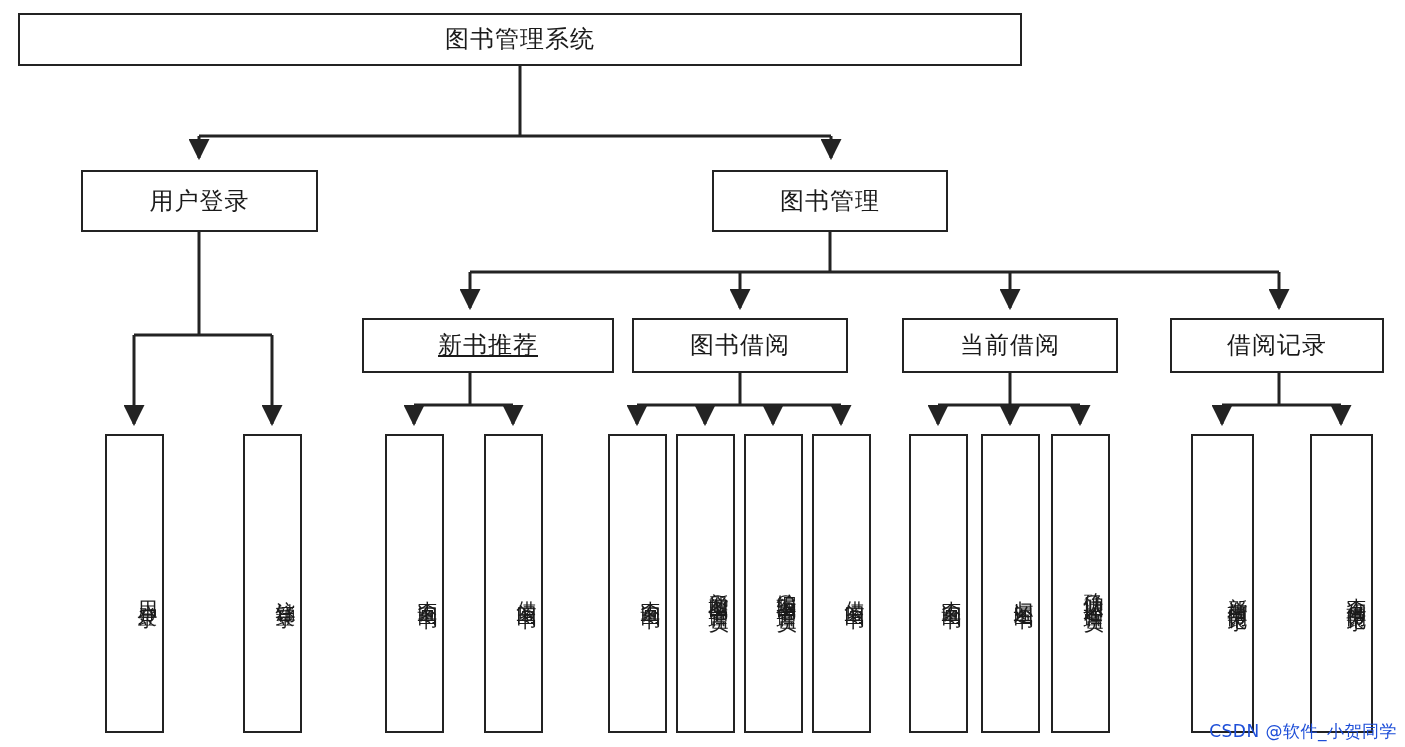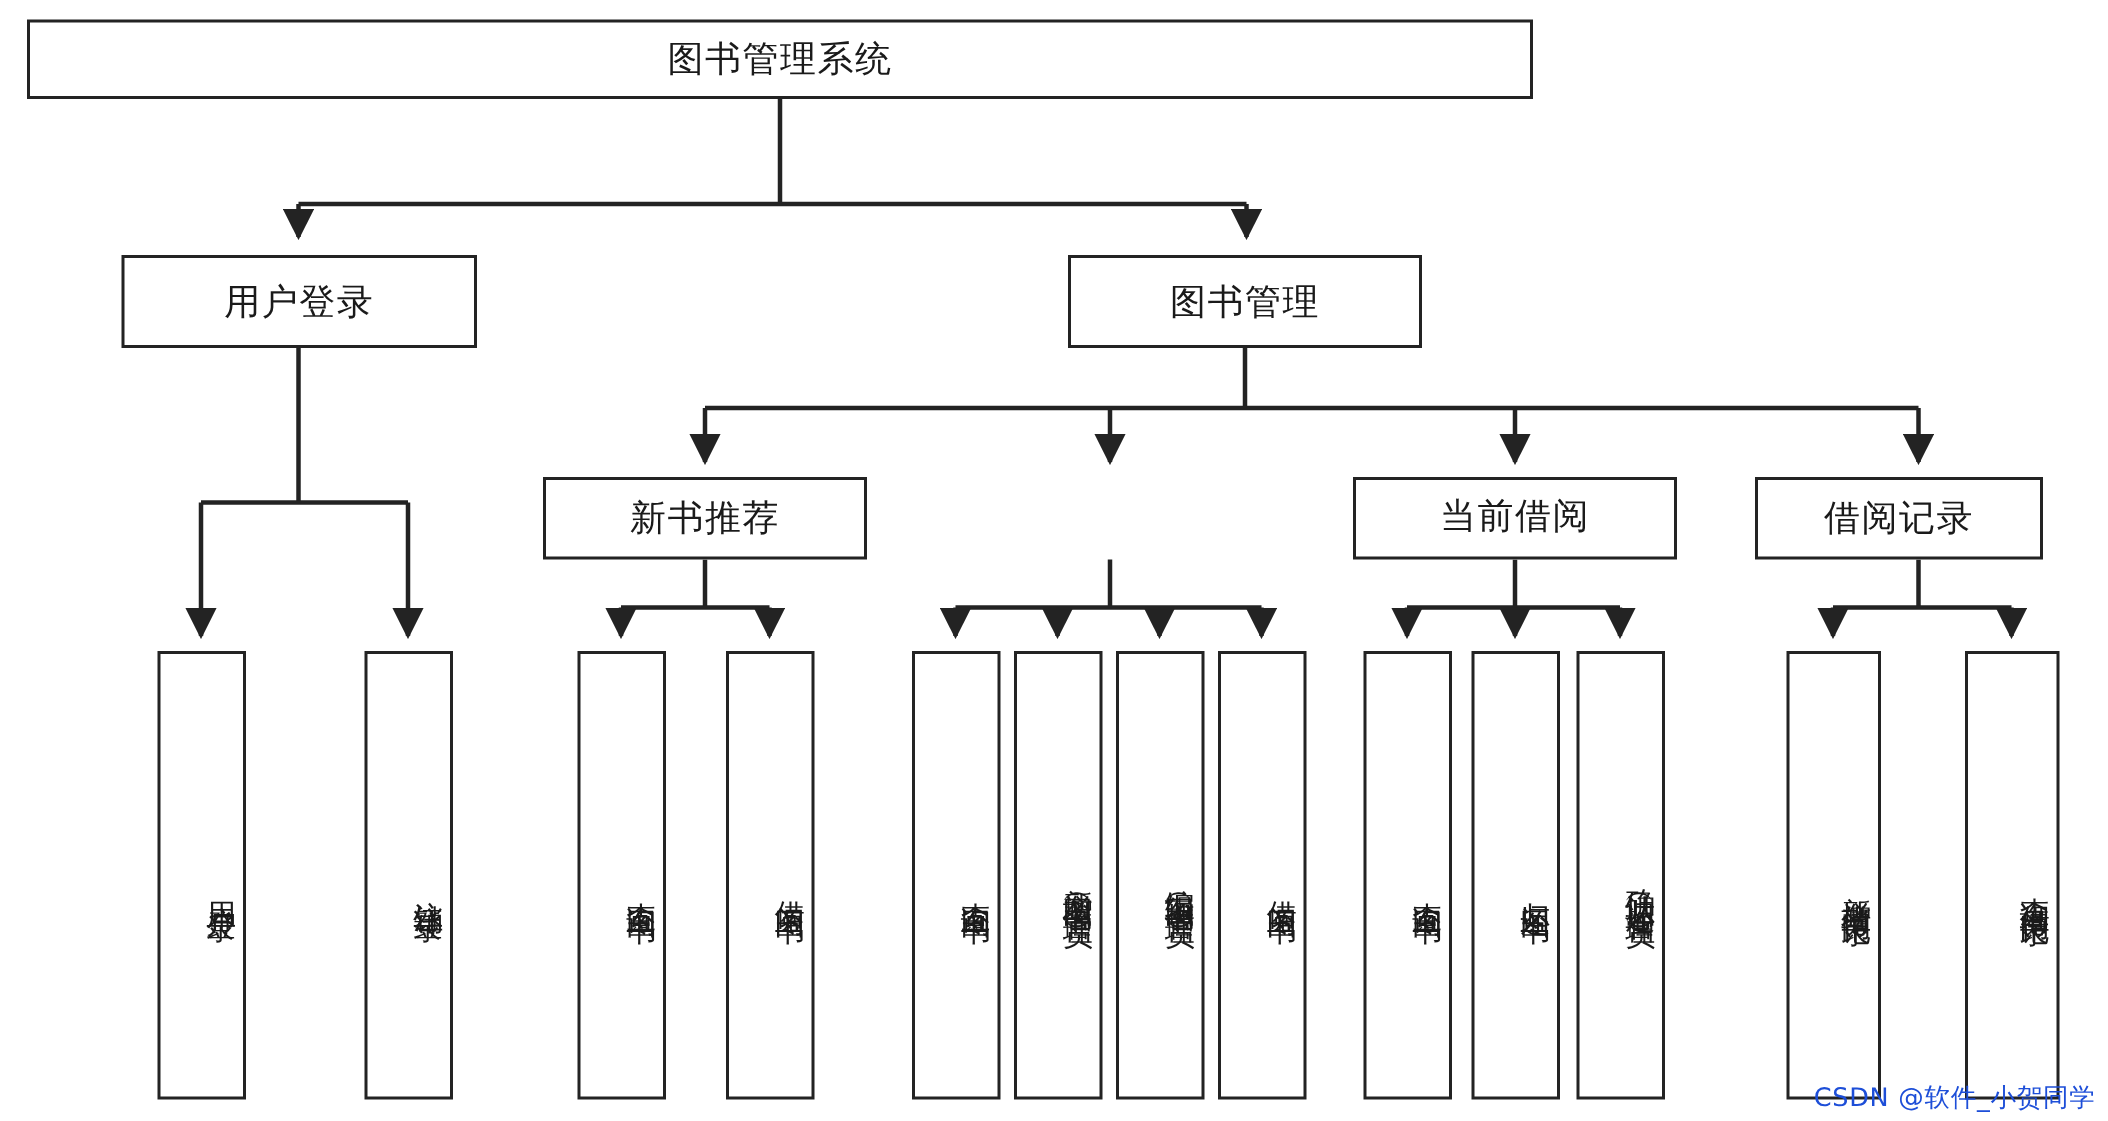--- a/index.html
+++ b/index.html
@@ -118,27 +118,30 @@
     <span>图书管理系统</span>
   </div>
 
   <div class="node h" id="n-l2-0" style="left: 81px; top: 170px; width: 237px; height: 62px;">
     <span>用户登录</span>
   </div>
   <div class="node h" id="n-l2-1" style="left: 712px; top: 170px; width: 236px; height: 62px;">
     <span>图书管理</span>
   </div>
 
-  <div class="node h" id="n-l3-0" style="left: 362px; top: 318px; width: 216px; height: 55px;">
+  <div class="node h" id="n-l3-0" style="left: 362px; top: 318px; width: 252px; height: 55px; text-decoration: underline;">
     <span>新书推荐</span>
+  </div>
+  <div class="node h" id="n-l3-1" style="left: 632px; top: 318px; width: 216px; height: 55px;">
+    <span>图书借阅</span>
   </div>
   <div class="node h" id="n-l3-2" style="left: 902px; top: 318px; width: 216px; height: 55px; font-family: Liberation Serif, serif;">
     <span>当前借阅</span>
   </div>
-  <div class="node h" id="n-l3-3" style="left: 1170px; top: 318px; width: 192px; height: 55px;">
+  <div class="node h" id="n-l3-3" style="left: 1170px; top: 318px; width: 214px; height: 55px;">
     <span>借阅记录</span>
   </div>
 
   <div class="node v" id="n-lf-0" style="left: 105px; top: 434px; width: 59px; height: 299px;">
     <span>用户登录</span>
   </div>
   <div class="node v" id="n-lf-1" style="left: 243px; top: 434px; width: 59px; height: 299px;">
     <span>注销登录</span>
   </div>
   <div class="node v" id="n-lf-2" style="left: 385px; top: 434px; width: 59px; height: 299px;">

